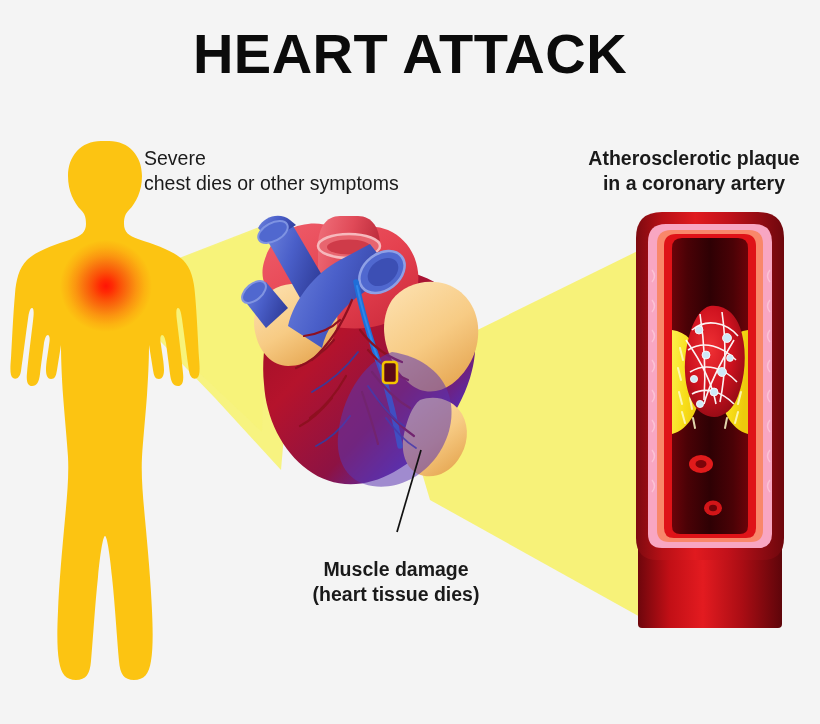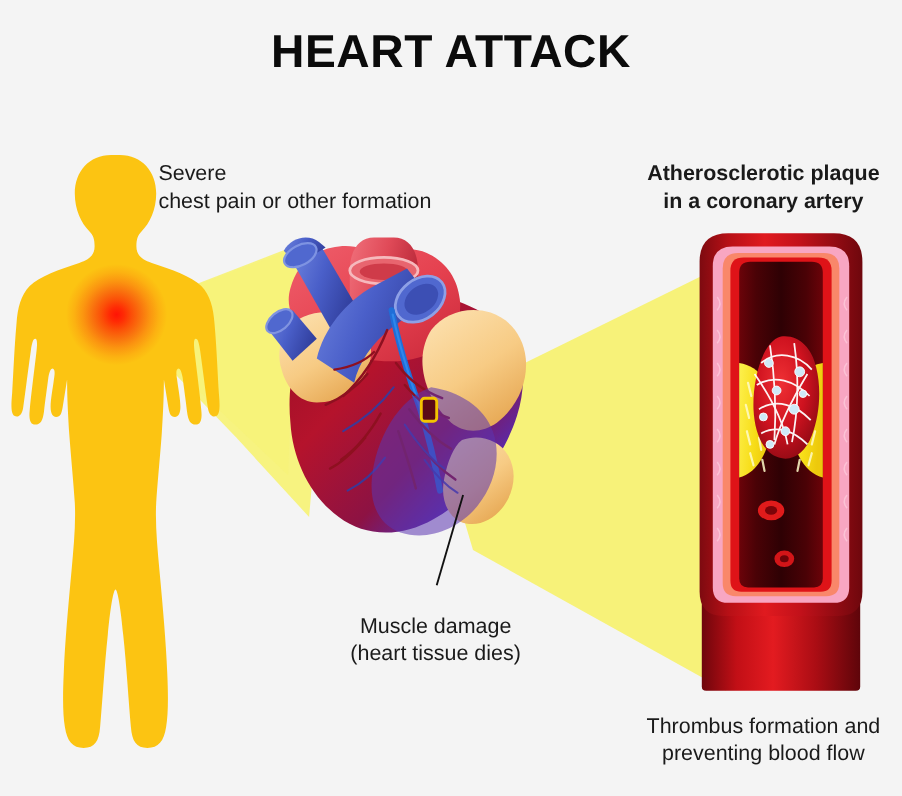--- a/index.html
+++ b/index.html
@@ -14,36 +14,36 @@
     background: #f4f4f4;
     overflow: hidden;
     font-family: "Liberation Sans", "DejaVu Sans", sans-serif;
   }
   .title {
     position: absolute;
     left: 0;
     top: 26px;
     width: 820px;
     text-align: center;
-    font-size: 42px;
+    font-size: 56px;
     font-weight: bold;
     letter-spacing: 0.5px;
     color: #0b0b0b;
     line-height: 1;
   }
   .caption {
     position: absolute;
     color: #1a1a1a;
     font-size: 19.5px;
     line-height: 25px;
     white-space: pre-line;
   }
   #cap-symptoms { left: 144px; top: 146px; text-align: left; }
   #cap-plaque   { left: 578px; top: 146px; width: 232px; text-align: center; font-weight: bold; }
-  #cap-muscle   { left: 288px; top: 557px; width: 216px; text-align: center; }
+  #cap-muscle   { left: 288px; top: 557px; width: 216px; text-align: center; font-weight: bold; }
   #cap-thrombus { left: 570px; top: 648px; width: 248px; text-align: center; }
 
   .art { position: absolute; left: 0; top: 0; }
 </style>
 </head>
 <body>
 
 <div id="page">
 
   <svg class="art" width="820" height="724" viewBox="0 0 820 724">
@@ -417,24 +417,22 @@
           <path d="M770,420 q-5,6 0,12"></path>
         <path d="M770,450 q-5,6 0,12"></path>
           <path d="M770,480 q-5,6 0,12"></path>
       </g>
     </g>
   </svg>
 
   <div class="title">HEART ATTACK</div>
 
   <div class="caption" id="cap-symptoms">Severe
-chest pain or other formation</div>
+chest dies or other symptoms</div>
 
   <div class="caption" id="cap-plaque">Atherosclerotic plaque
 in a  coronary artery</div>
 
   <div class="caption" id="cap-muscle">Muscle damage
 (heart tissue dies)</div>
 
-  <div class="caption" id="cap-thrombus">Thrombus formation and
-preventing blood flow</div>
 
 </div>
 
 </body></html>

